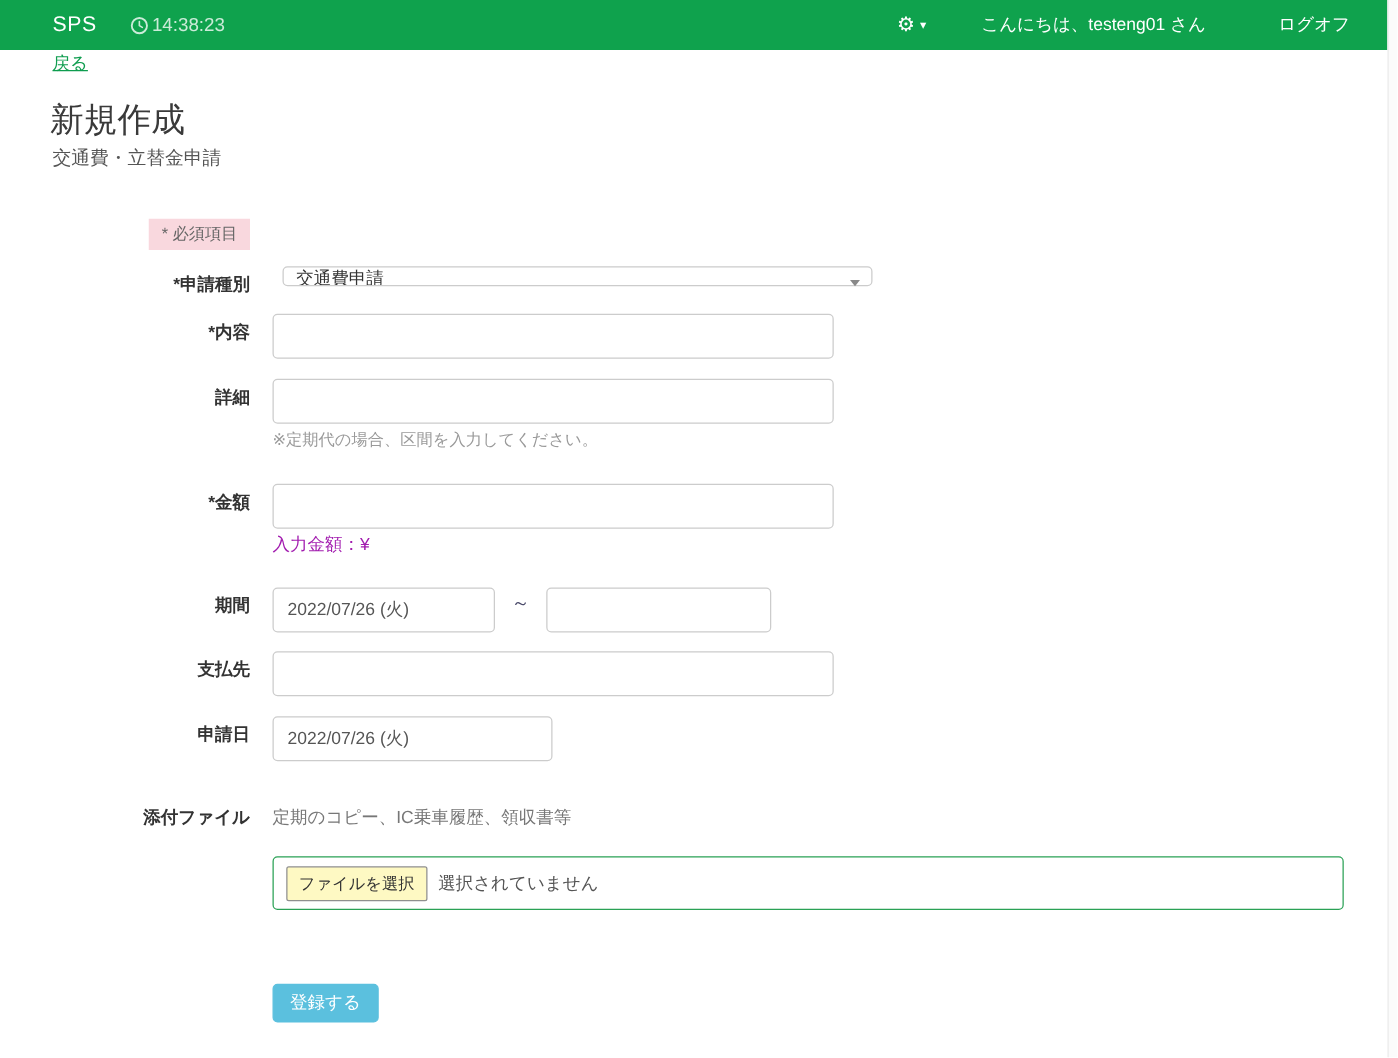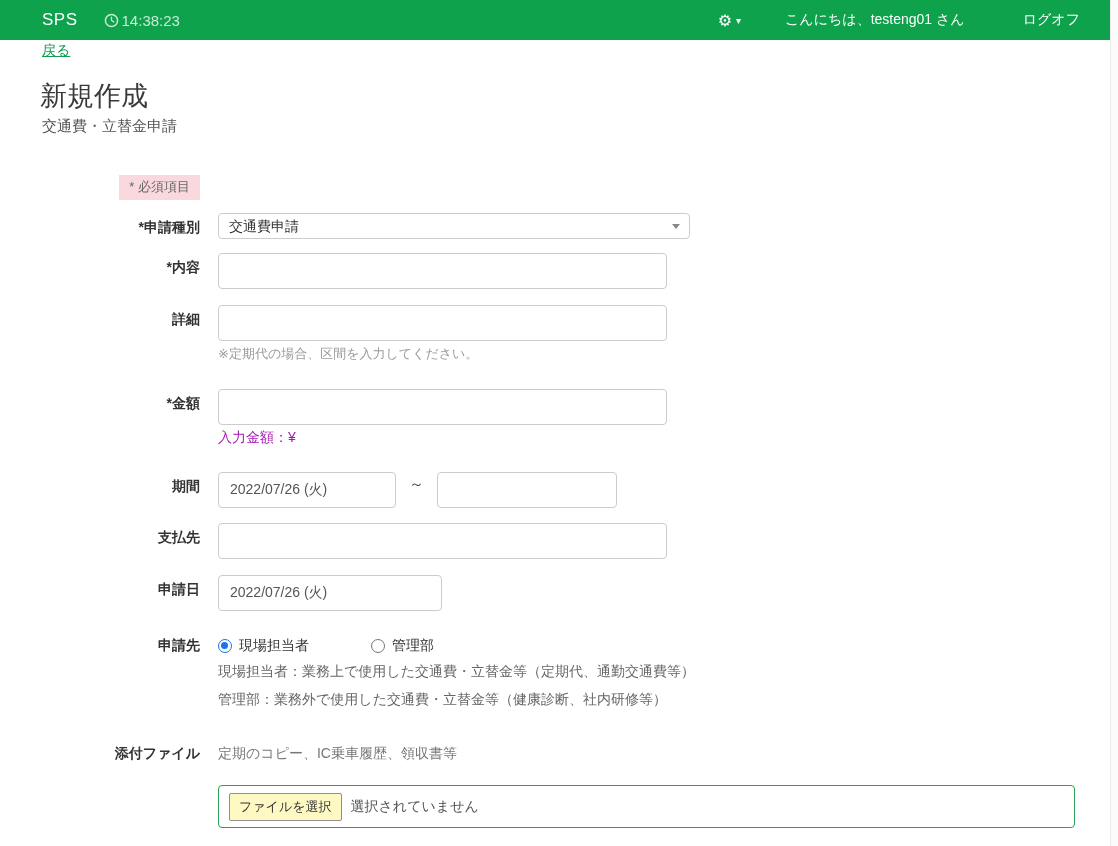--- a/index.html
+++ b/index.html
@@ -63,21 +63,21 @@
 
   .badge-required {
     display: inline-block;
     background: #f9d8de; color: #666;
     font-size: 13px; font-weight: normal;
     padding: 3px 10px 4px 10px;
   }
 
   .sel-wrap { position: relative; width: 472px; }
   select.app-select {
-    width: 472px; height: 26px;
+    width: 472px; height: 16px;
     border: 1px solid #ccc; border-radius: 4px;
     background: #fff; color: #333; font-size: 14px;
     padding: 0 24px 0 10px;
     -webkit-appearance: none; appearance: none;
     font-family: inherit;
   }
   .sel-arrow {
     position: absolute; right: 10px; top: 11px;
     width: 0; height: 0;
     border-left: 4px solid transparent; border-right: 4px solid transparent;
@@ -136,21 +136,21 @@
   
   .submit-btn {
     background: #5bc0de; color: #fff;
     border: 1px solid #5bc0de; border-radius: 4px;
     font-size: 14px; padding: 5px 13px 6px 13px;
     cursor: pointer; font-family: inherit;
   }
 
   
   .r-badge   { margin-top: 0; }
-  .r-type    { margin-top: 13px; }
+  .r-type    { margin-top: 13px; gap: 8px; }
   .r-content { margin-top: 14px; }
   .r-detail  { margin-top: 16px; }
   .r-amount  { margin-top: 26px; }
   .r-period  { margin-top: 25px; }
   .r-payee   { margin-top: 15px; }
   .r-adate   { margin-top: 16px; }
   .r-applyto { margin-top: 22px; }
   .r-attach  { margin-top: 30px; }
   .r-submit  { margin-top: 59px; }
 </style>
@@ -241,37 +241,20 @@
     </div>
   </div>
 
   <div class="row r-adate">
     <div class="label-col">申請日</div>
     <div class="ctrl-col">
       <input type="text" class="txt w-apply" value="2022/07/26 (火)" style="">
     </div>
   </div>
 
-  <div class="row r-applyto">
-    <div class="label-col" style="padding-top:4px;">申請先</div>
-    <div class="ctrl-col" style="margin-left:18px;">
-      <div class="radio-line">
-        <span class="radio-opt checked">
-          <span class="radio-circle"></span>
-          <span class="radio-label">現場担当者</span>
-        </span>
-        <span class="radio-opt">
-          <span class="radio-circle"></span>
-          <span class="radio-label">管理部</span>
-        </span>
-      </div>
-      <div class="radio-note n1">現場担当者：業務上で使用した交通費・立替金等（定期代、通勤交通費等）</div>
-      <div class="radio-note n2">管理部：業務外で使用した交通費・立替金等（健康診断、社内研修等）</div>
-    </div>
-  </div>
 
   <div class="row r-attach">
     <div class="label-col" style="padding-top:6px;">添付ファイル</div>
     <div class="ctrl-col">
       <div class="attach-hint">定期のコピー、IC乗車履歴、領収書等</div>
       <div class="file-box">
         <button class="file-btn">ファイルを選択</button>
         <span class="file-status">選択されていません</span>
       </div>
     </div>

